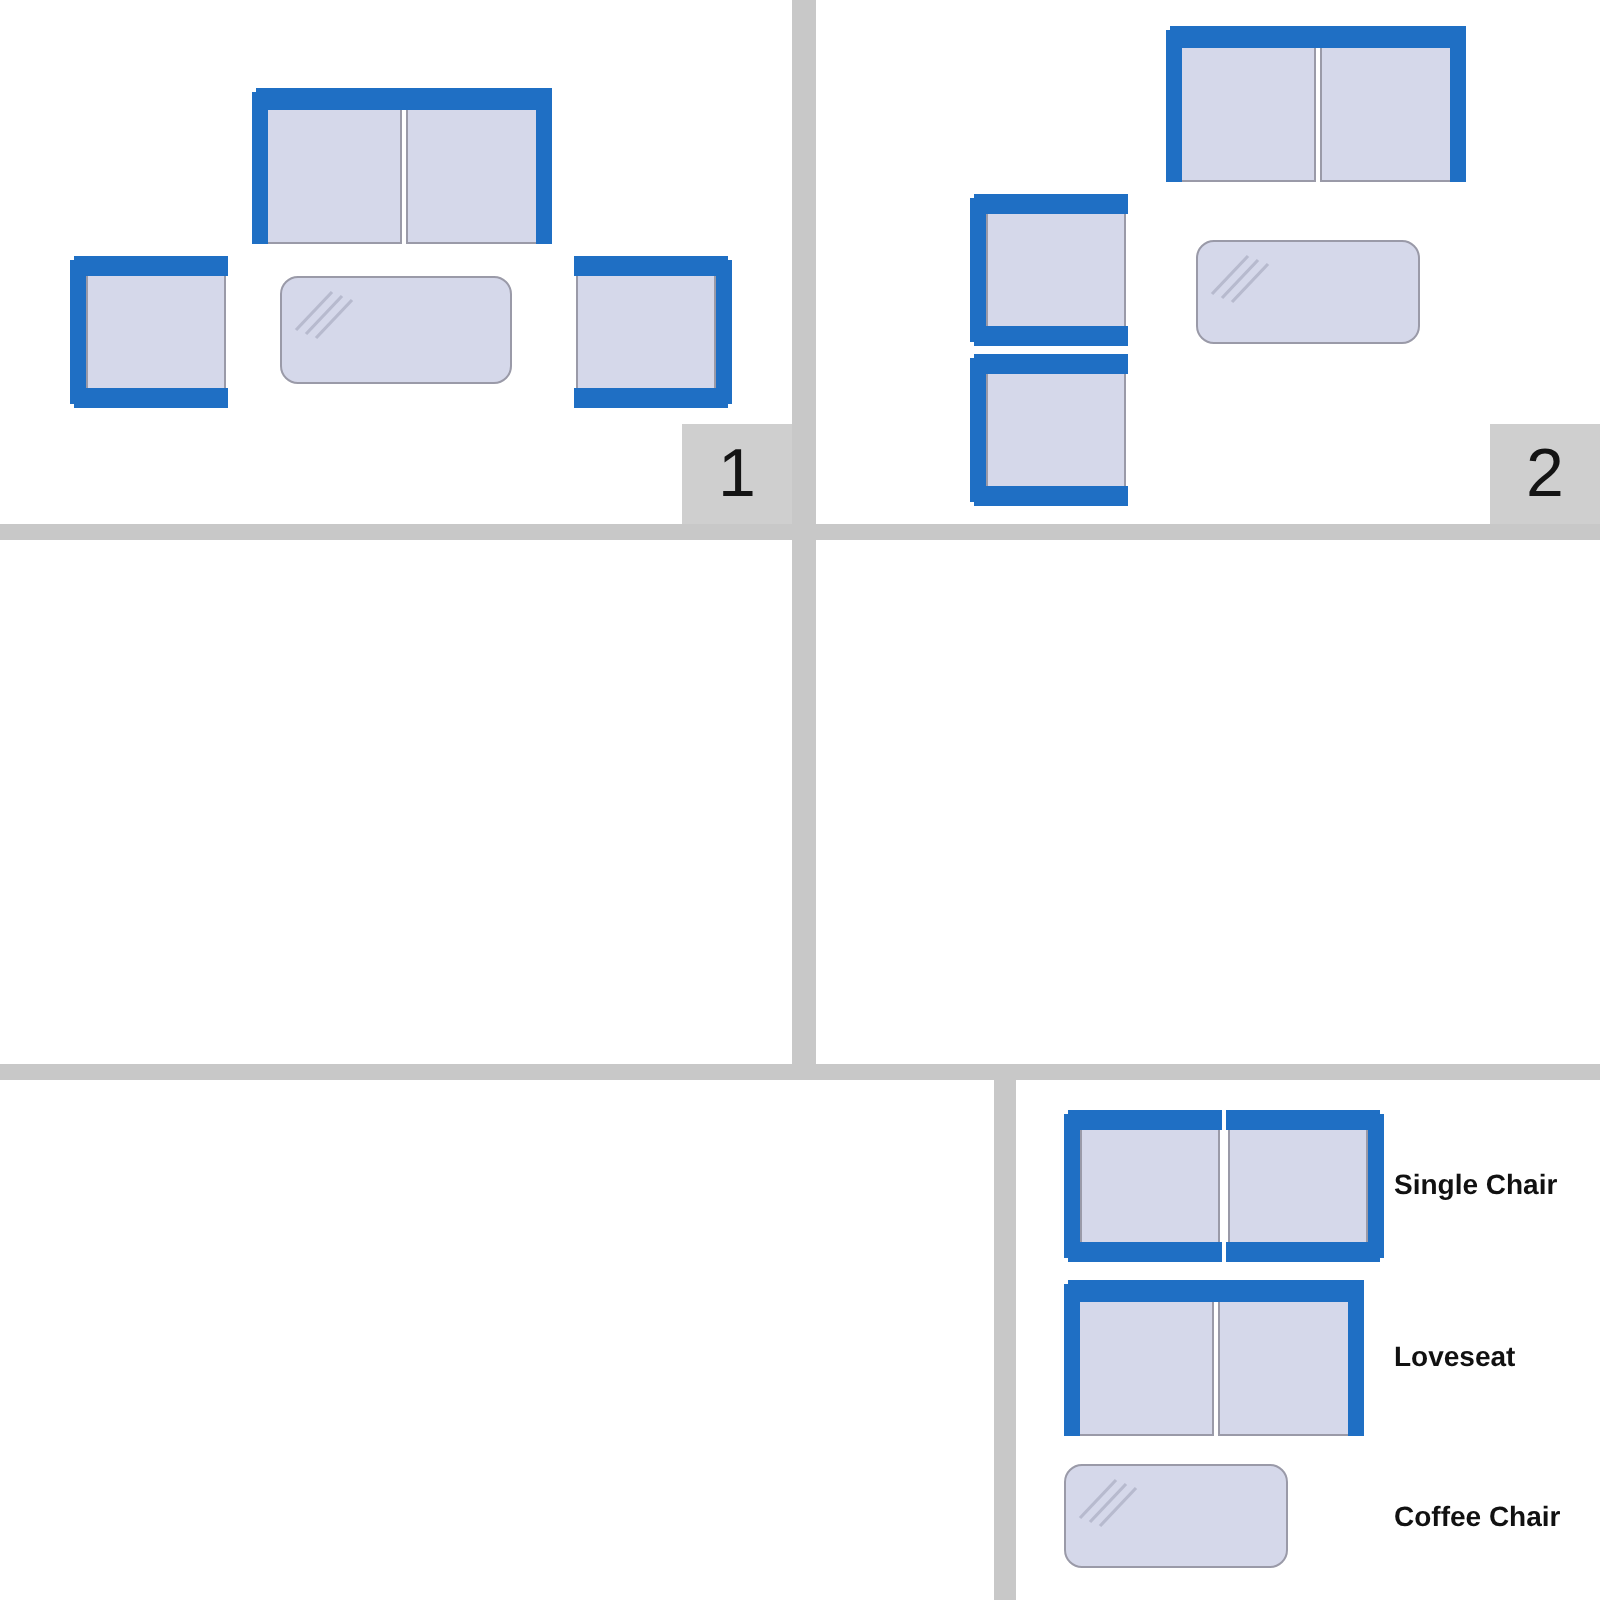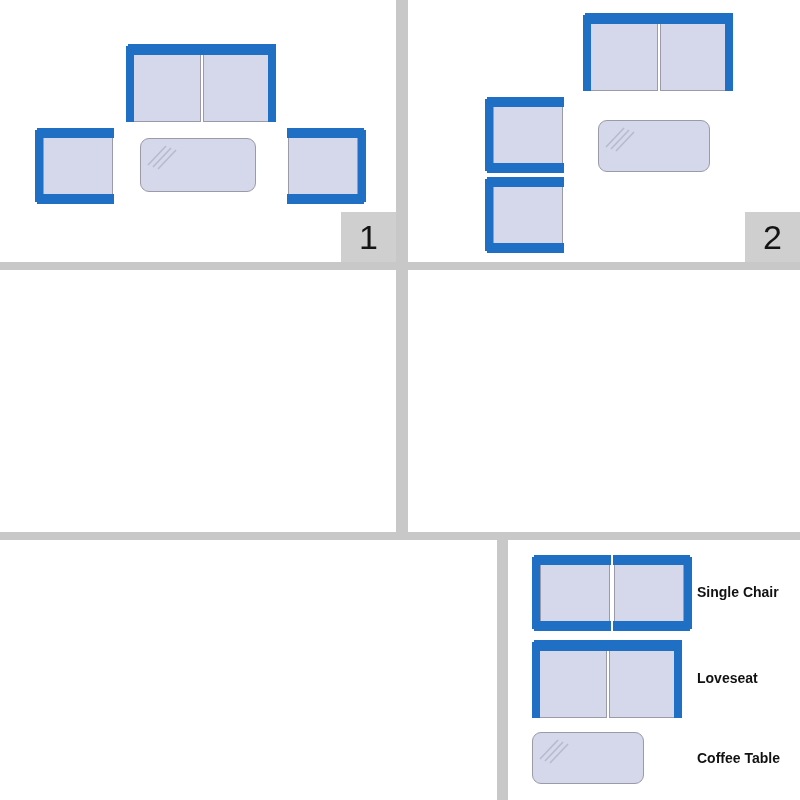--- a/index.html
+++ b/index.html
@@ -268,18 +268,18 @@
       </div>
       <div class="legend-label" style="left:185px;top:130px;">Loveseat</div>
 
       <div class="table-top" style="left:20px;top:192px;width:112px;height:52px;">
         <svg class="hatch" style="left:5px;top:4px;" viewBox="0 0 34 30">
           <line x1="2" y1="22" x2="20" y2="3"></line>
           <line x1="7" y1="24" x2="25" y2="5"></line>
           <line x1="12" y1="26" x2="30" y2="7"></line>
         </svg>
       </div>
-      <div class="legend-label" style="left:185px;top:210px;">Coffee Table</div>
+      <div class="legend-label" style="left:185px;top:210px;">Coffee Chair</div>
 
     </div>
   </div>
 
 </div>
 
 </body></html>

